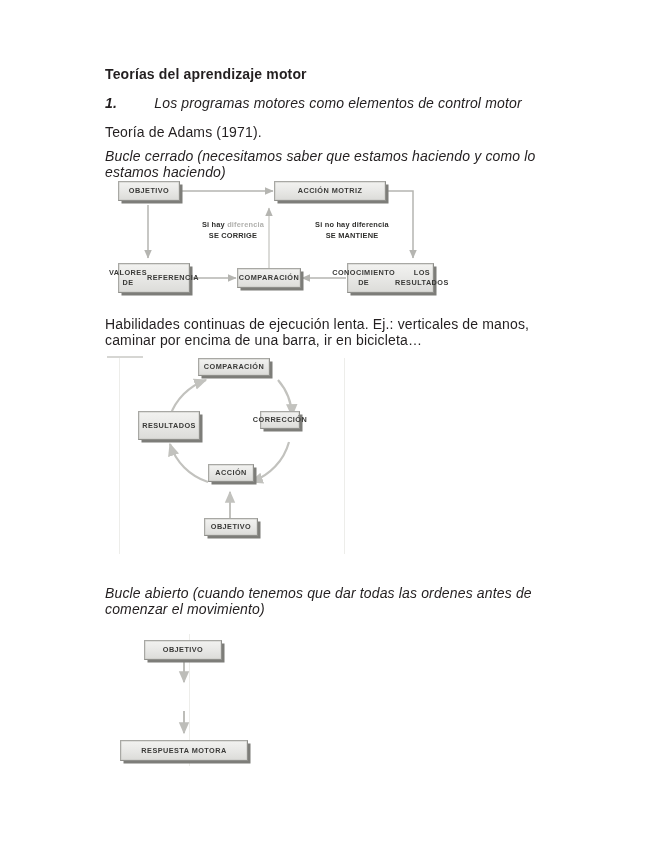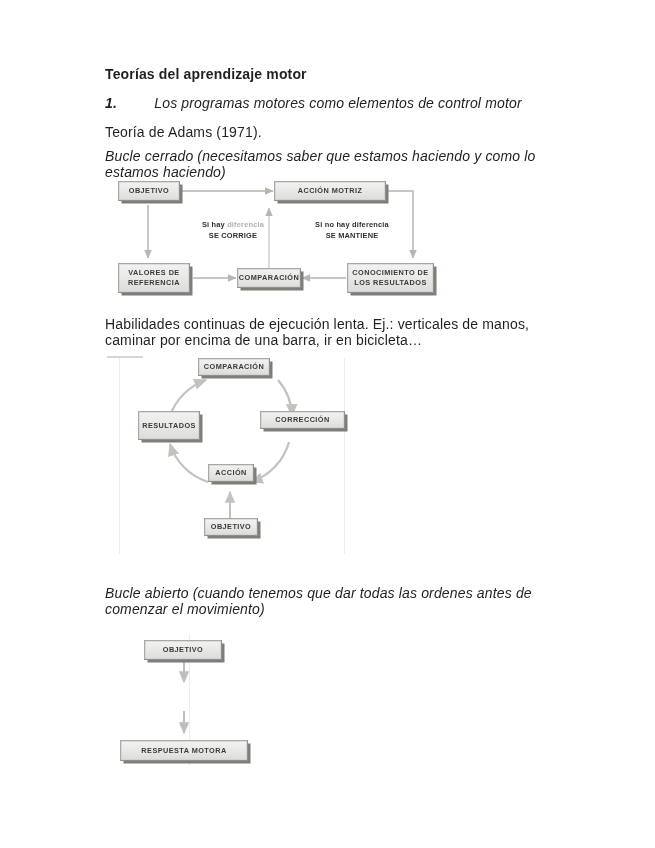--- a/index.html
+++ b/index.html
@@ -126,28 +126,28 @@
 
       <line x1="228" y1="100" x2="184" y2="100" stroke="#b5b5b1" stroke-width="1.5" marker-end="url(#ah1)"></line>
 
       <line x1="151" y1="90" x2="151" y2="30" stroke="#cfcfcb" stroke-width="1.5" marker-end="url(#ah1)"></line>
     </svg>
 
     <div class="node" style="left:0px; top:3px; width:62px; height:20px;">OBJETIVO</div>
 
     <div class="node" style="left:156px; top:3px; width:112px; height:20px;">ACCIÓN MOTRIZ</div>
 
-    <div class="node two-line" style="left:0px; top:85px; width:72px; height:30px; flex-direction:column;">
+    <div class="node two-line" style="left:0px; top:85px; width:72px; height:30px; flex-direction:row;">
       <span>VALORES DE</span>
       <span>REFERENCIA</span>
     </div>
 
     <div class="node" style="left:119px; top:90px; width:64px; height:20px;">COMPARACIÓN</div>
 
-    <div class="node two-line" style="left:229px; top:85px; width:87px; height:30px; flex-direction:column;">
+    <div class="node two-line" style="left:229px; top:85px; width:87px; height:30px; flex-direction:row;">
       <span>CONOCIMIENTO DE</span>
       <span>LOS RESULTADOS</span>
     </div>
 
     <div class="loop-label" style="left:78px; top:42px; width:74px;">
       <span><span>Si hay </span><span class="faded">diferencia</span></span><br>
       <span>SE CORRIGE</span>
     </div>
 
     <div class="loop-label" style="left:166px; top:42px; width:86px;margin-left:25px;">
@@ -175,21 +175,21 @@
 
       <path d="M88,124 A60,58 0 0 1 50,86" fill="none" stroke="#c2c2be" stroke-width="2.2" marker-end="url(#ah2)"></path>
 
       <path d="M50,58 A60,58 0 0 1 86,22" fill="none" stroke="#c2c2be" stroke-width="2.2" marker-end="url(#ah2)"></path>
 
       <line x1="110" y1="160" x2="110" y2="134" stroke="#c2c2be" stroke-width="2" marker-end="url(#ah2)"></line>
     </svg>
 
     <div class="node" style="left:78px; top:0px; width:72px; height:18px;">COMPARACIÓN</div>
 
-    <div class="node" style="left:140px; top:53px; width:85px; height:18px;">CORRECCIÓN</div>
+    <div class="node" style="left:140px; top:53px; width:40px; height:18px;">CORRECCIÓN</div>
 
     <div class="node" style="left:88px; top:106px; width:46px; height:18px;">ACCIÓN</div>
 
     <div class="node" style="left:18px; top:53px; width:62px; height:29px;">RESULTADOS</div>
 
     <div class="node" style="left:84px; top:160px; width:54px; height:18px;">OBJETIVO</div>
   </div>
 
   <div class="artifact vline" style="left:189px; top:634px; width:1px; height:132px;"></div>
 

